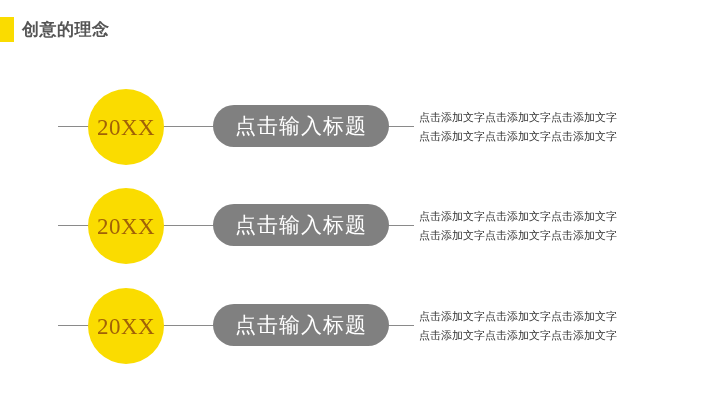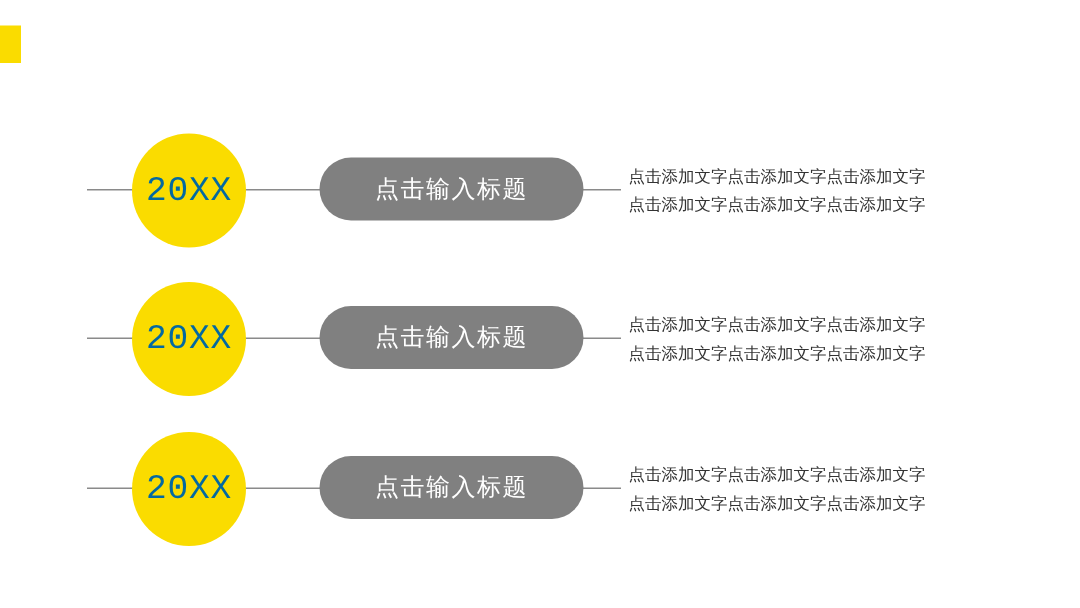--- a/index.html
+++ b/index.html
@@ -79,42 +79,42 @@
     height: 76px;
     border-radius: 50%;
     background: #FADC00;
     display: flex;
     align-items: center;
     justify-content: center;
     z-index: 2;
   }
   .circle-label {
     font-size: 23px;
-    color: #0369a1;
+    color: #a16207;
     letter-spacing: 0.5px;
     line-height: 1;
-    font-family: Liberation Mono, monospace;
+    font-family: Liberation Serif, serif;
   }
 
   
   .pill {
     position: absolute;
     left: 213px;
     top: 16px;
     width: 176px;
     height: 42px;
     border-radius: 21px;
     background: #808080;
     display: flex;
     align-items: center;
     justify-content: center;
     z-index: 2;
   }
   .pill-label {
-    font-size: 16px;
+    font-size: 21px;
     color: #ffffff;
     letter-spacing: 1px;
     line-height: 1;
     white-space: nowrap;
   }
 
   
   .body-text {
     position: absolute;
     left: 419px;
@@ -125,20 +125,21 @@
     line-height: 19px;
     letter-spacing: 0px;
   }
   .body-text div { white-space: nowrap; }
 </style>
 </head>
 <body>
 
 <div class="header">
   <div class="header-accent"></div>
+  <div class="header-title">创意的理念</div>
 </div>
 
 <div class="rows">
 
   <div class="row row-1">
     <div class="line line-left"></div>
     <div class="circle">
       <span class="circle-label">20XX</span>
     </div>
     <div class="line line-mid"></div>

